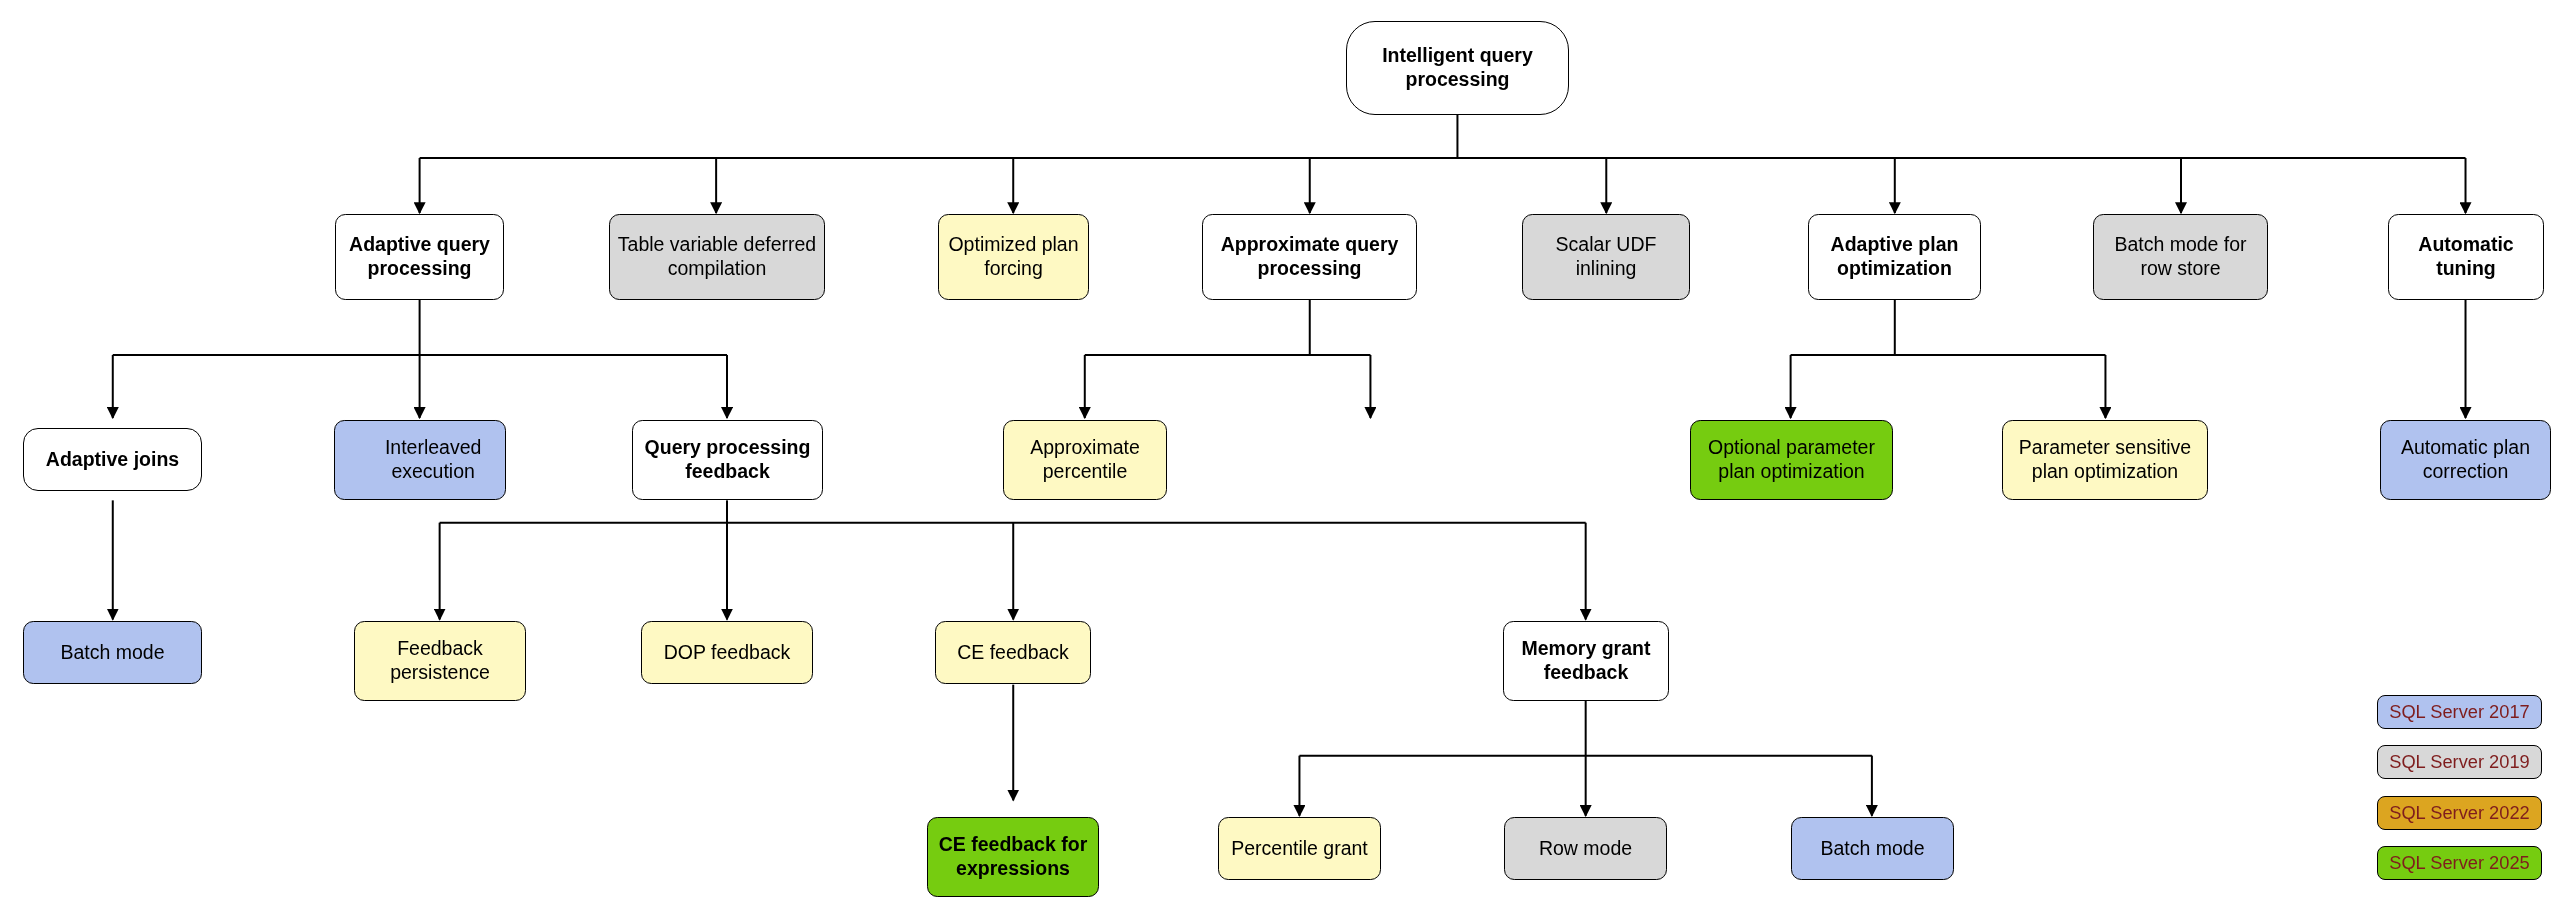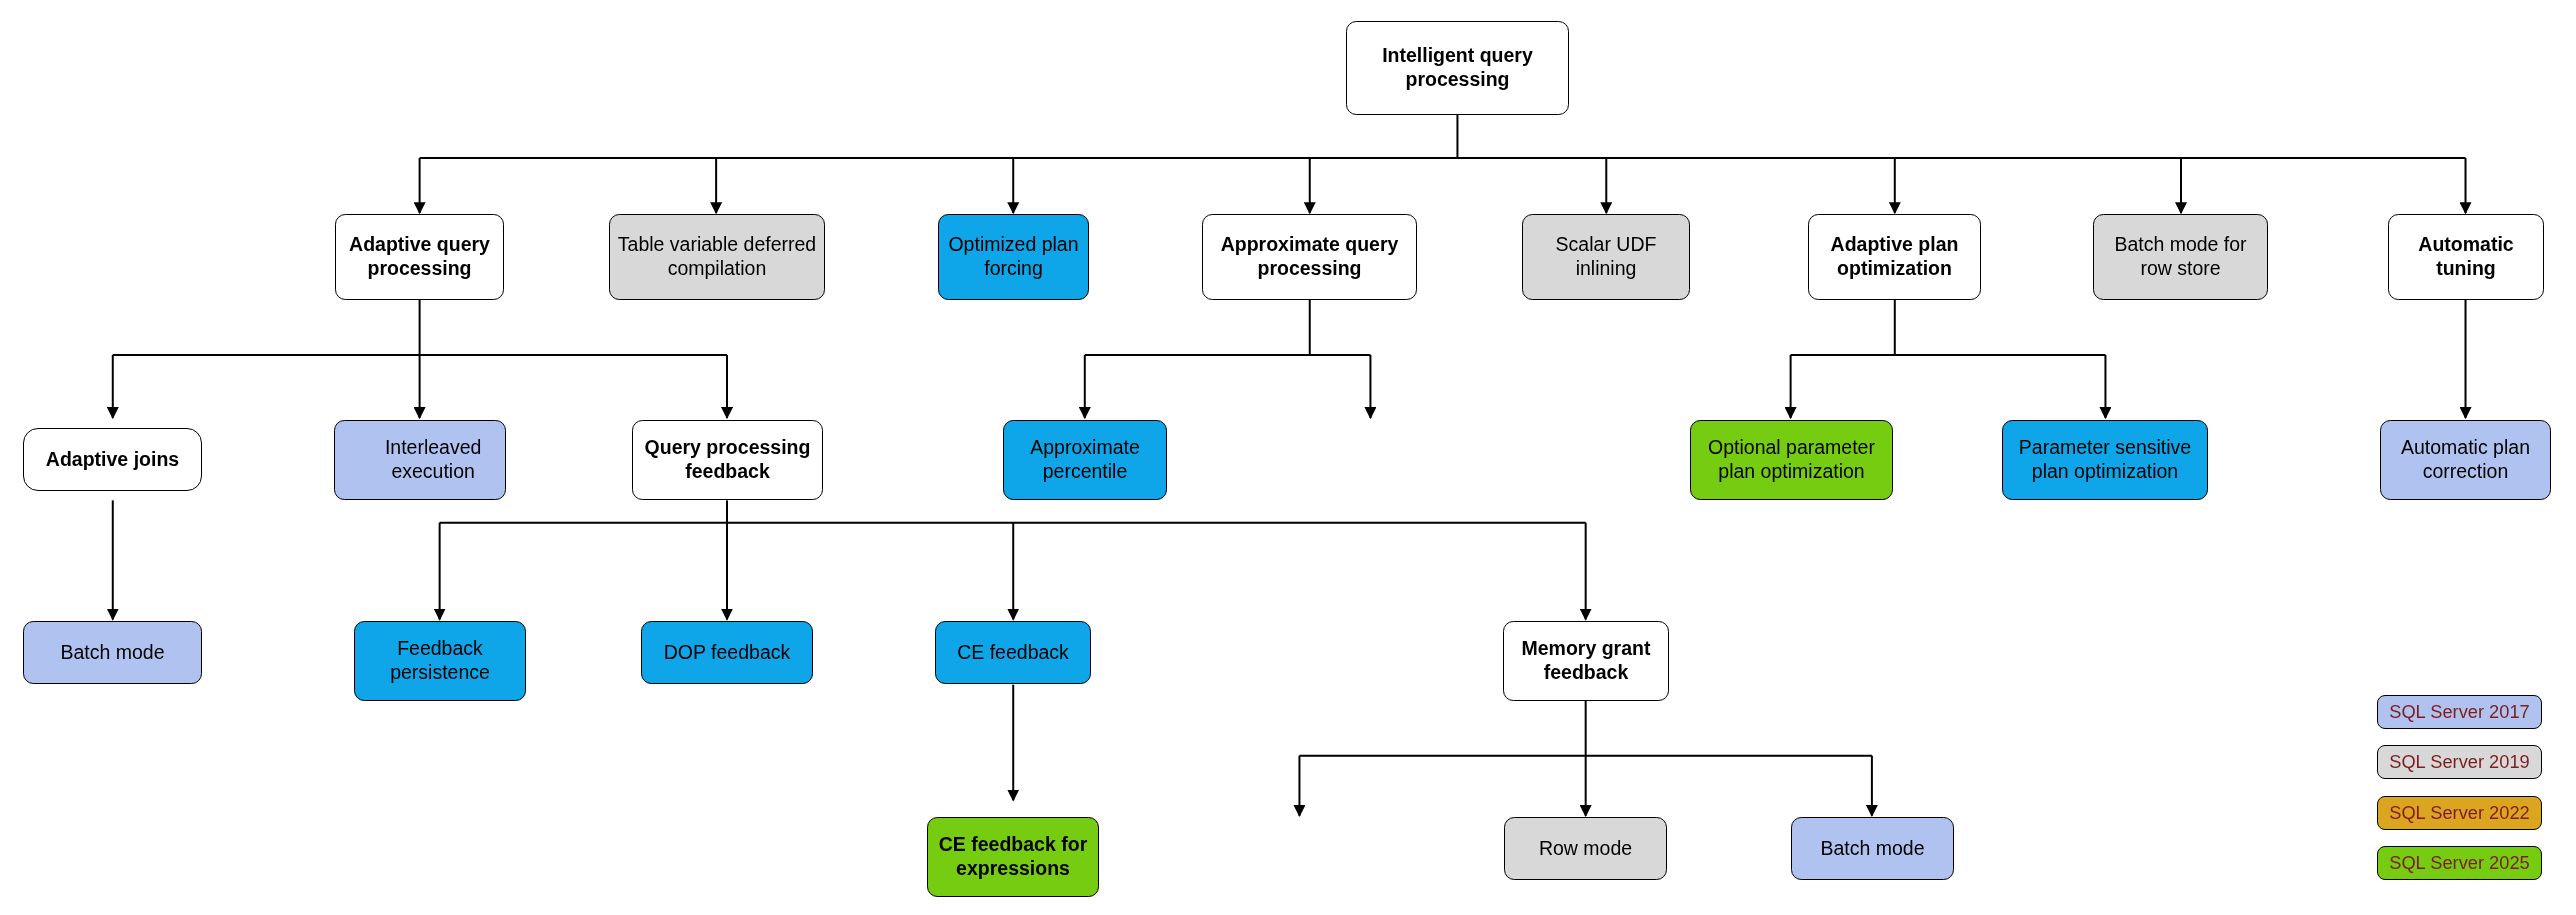--- a/index.html
+++ b/index.html
@@ -34,21 +34,21 @@
     text-align: center;
     color: #000000;
     font-size: 19.5px;
     line-height: 1.22;
     padding: 2.3px 5.7px;
     background: #ffffff;
   }
   .node.bold { font-weight: bold; }
   .fill-white { background: #ffffff; }
   .fill-gray  { background: #d8d8d8; }
-  .fill-orange{ background: #0ea5e9; }
+  .fill-orange{ background: #fef9c3; }
   .fill-blue  { background: #b0c2ef; }
   .fill-green { background: #76cc10; }
 
   .legend-item {
     position: absolute;
     box-sizing: border-box;
     border: 1.7px solid #000000;
     border-radius: 8px;
     display: flex;
     align-items: center;
@@ -114,21 +114,21 @@
       <path d="M 1770 1196 L 1770 1398" marker-end="url(#arrow)"></path>
 
       <path d="M 2770 1224 L 2770 1320"></path>
       <path d="M 2270 1320 L 3270 1320"></path>
       <path d="M 2270 1320 L 2270 1425" marker-end="url(#arrow)"></path>
       <path d="M 2770 1320 L 2770 1425" marker-end="url(#arrow)"></path>
       <path d="M 3270 1320 L 3270 1425" marker-end="url(#arrow)"></path>
     </g>
   </svg>
 
-  <div class="node bold fill-white" style="left:1346px; top:20.6px; width:223px; height:94px;">Intelligent query processing</div>
+  <div class="node bold fill-white" style="left:1346px; top:20.6px; width:223px; height:94px;border-radius:29px;">Intelligent query processing</div>
 
   <div class="node bold fill-white" style="left:335px; top:214px; width:169px; height:86px;">Adaptive query processing</div>
 
   <div class="node fill-gray" style="left:609px; top:214px; width:216px; height:86px;">Table variable deferred compilation</div>
 
   <div class="node fill-orange" style="left:938px; top:214px; width:151px; height:86px;">Optimized plan forcing</div>
 
   <div class="node bold fill-white" style="left:1202px; top:214px; width:215px; height:86px;">Approximate query processing</div>
 
   <div class="node fill-gray" style="left:1522px; top:214px; width:168px; height:86px;">Scalar UDF inlining</div>
@@ -159,20 +159,21 @@
   <div class="node fill-orange" style="left:354px; top:621px; width:172px; height:80px;">Feedback persistence</div>
 
   <div class="node fill-orange" style="left:641px; top:621px; width:172px; height:63px;">DOP feedback</div>
 
   <div class="node fill-orange" style="left:935px; top:621px; width:156px; height:63px;">CE feedback</div>
 
   <div class="node bold fill-white" style="left:1503px; top:621px; width:166px; height:80px;">Memory grant feedback</div>
 
   <div class="node fill-green" style="left:927px; top:817px; width:172px; height:80px;font-weight:bold;">CE feedback for expressions</div>
 
+  <div class="node fill-orange" style="left:1218px; top:817px; width:163px; height:63px;">Percentile grant</div>
 
   <div class="node fill-gray" style="left:1504px; top:817px; width:163px; height:63px;">Row mode</div>
 
   <div class="node fill-blue" style="left:1791px; top:817px; width:163px; height:63px;">Batch mode</div>
 
   <div class="legend-item" style="left:2377px; top:695px; width:165px; height:34px; background:#b0c2ef;">
     <span>SQL Server 2017</span>
   </div>
   <div class="legend-item" style="left:2377px; top:745px; width:165px; height:34px; background:#d8d8d8;">
     <span>SQL Server 2019</span>

